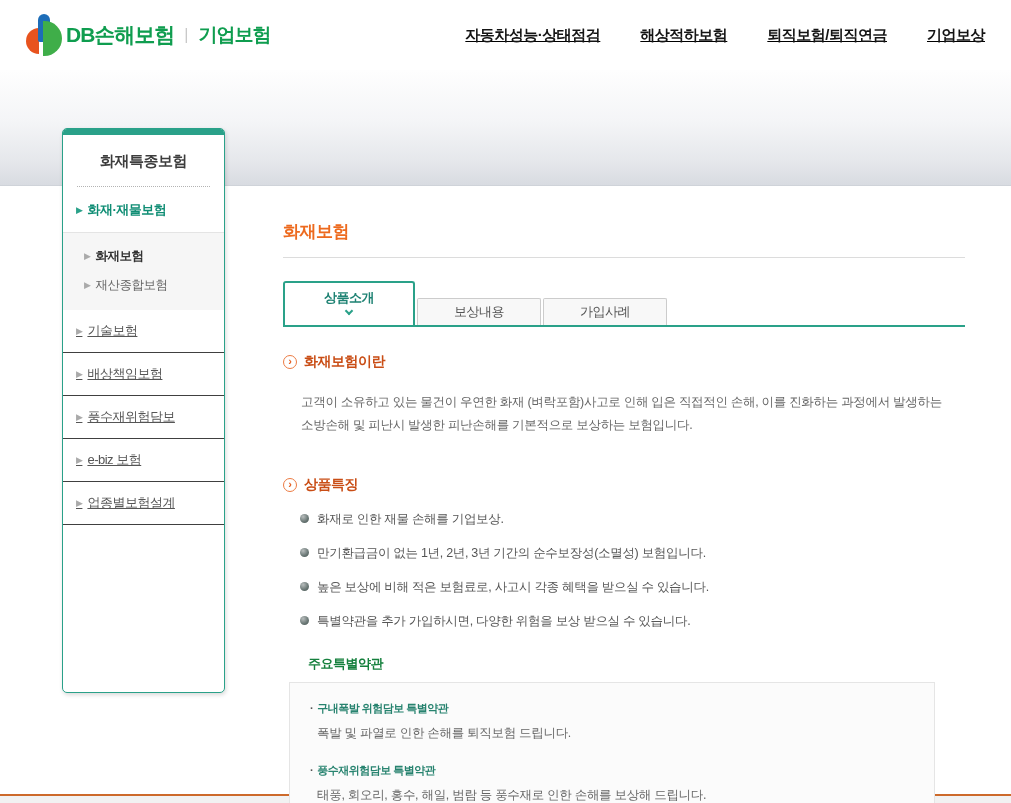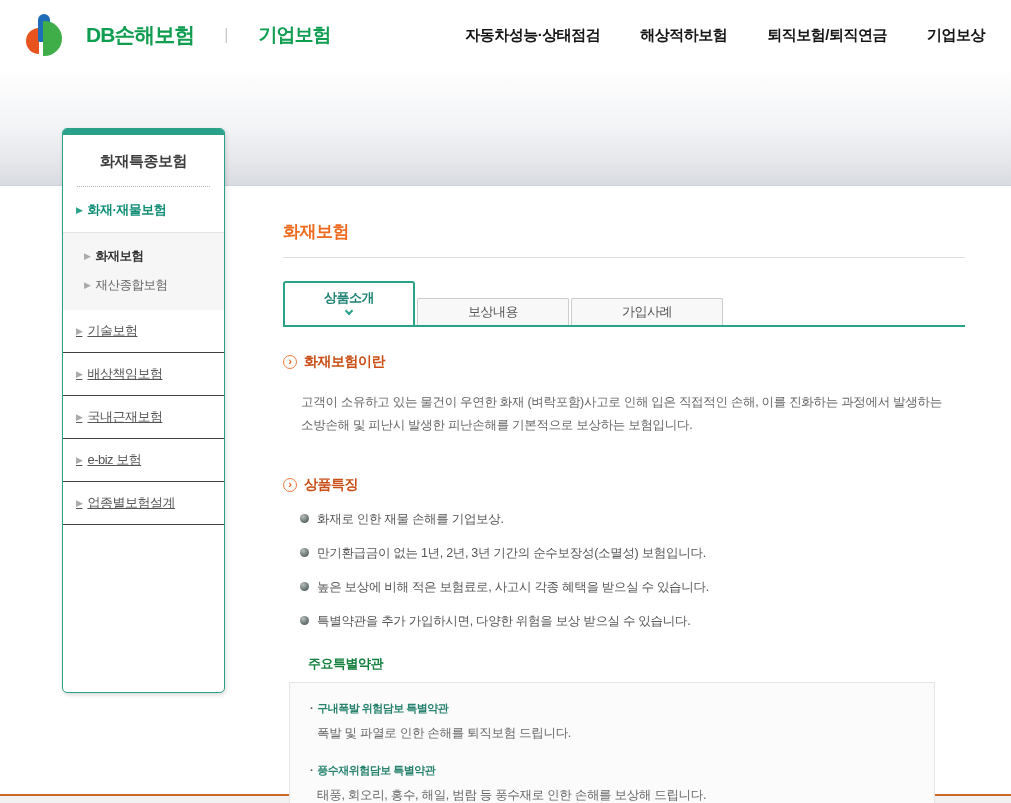--- a/index.html
+++ b/index.html
@@ -2,30 +2,30 @@
 <html><head>
 <meta charset="utf-8">
 <style>
   * { margin:0; padding:0; box-sizing:border-box; }
   html,body { background:#fff; }
   body { font-family:"Liberation Sans","DejaVu Sans",sans-serif; }
   .page { position:relative; width:1011px; height:803px; background:#fff; overflow:hidden; margin:0 auto; }
 
   
   .header { position:absolute; top:0; left:0; width:100%; height:70px; background:#fff; display:flex; align-items:center; justify-content:space-between; padding:0 26px; z-index:3; }
-  .logo { display:flex; align-items:center; gap:24px; cursor:pointer; }
+  .logo { display:flex; align-items:center; gap:4px; cursor:pointer; }
   .logo-mark { width:36px; height:42px; position:relative; }
   .logo-mark .petal { position:absolute; }
   .petal-orange { left:0; top:14px; width:13px; height:26px; background:#e8531e; border-radius:13px 0 0 13px; }
   .petal-blue { left:12px; top:0; width:12px; height:28px; background:#1d6db8; border-radius:6px 6px 2px 2px; }
   .petal-green { left:17px; top:7px; width:19px; height:35px; background:#3fae49; border-radius:0 18px 18px 0; }
   .logo-text { font-size:21px; font-weight:bold; color:#0f9d4f; letter-spacing:-1px; }
   .logo-sep { color:#c9c9c9; font-size:16px; margin:0 6px; font-weight:normal; }
   .logo-sub { font-size:19px; font-weight:bold; color:#0f9d4f; letter-spacing:-1px; }
-  .gnb { display:flex; gap:40px; }
+  .gnb { display:flex; gap:40px;text-decoration:underline; }
   .gnb-item { font-size:15px; font-weight:bold; color:#141414; letter-spacing:-0.5px; cursor:pointer; white-space:nowrap; }
 
   
   .band { position:absolute; top:70px; left:0; width:100%; height:116px; background:linear-gradient(180deg,#fefefe 0%,#f4f5f7 45%,#e5e7eb 80%,#d8dbe1 100%); border-bottom:1px solid #cfd3d9; z-index:1; }
 
   
   .sidebar { position:absolute; left:62px; top:128px; width:163px; height:565px; background:#fff; border:1px solid #2aa189; border-radius:5px; box-shadow:1px 2px 4px rgba(0,0,0,0.15); z-index:2; }
   .side-topbar { height:6px; background:#2aa189; border-radius:4px 4px 0 0; }
   .side-title { text-align:center; font-size:15px; font-weight:bold; color:#3d3d3d; padding:17px 0 15px; letter-spacing:-0.5px; }
   .side-dotted { margin:0 14px; border-bottom:1px dotted #b3b3b3; }
@@ -39,21 +39,21 @@
   .arr-gray { color:#aaa; }
 
   
   .main { position:absolute; left:283px; top:200px; width:682px; z-index:2; }
   .page-title { margin-top:20px; font-size:17px; font-weight:bold; color:#ed6a1e; letter-spacing:-0.5px; padding-bottom:14px; border-bottom:1px solid #dcdcdc; }
 
   .tabs { margin-top:36px; display:flex; align-items:flex-end; border-bottom:2px solid #2aa189; height:33px; }
   .tab { cursor:pointer; }
   .tab.active { width:132px; height:44px; background:#fff; border:2px solid #2aa189; border-bottom:none; border-radius:3px 3px 0 0; display:flex; flex-direction:column; align-items:center; padding-top:6px; font-size:13px; font-weight:bold; color:#1e8273; letter-spacing:-0.5px; }
   .tab-chev { width:6px; height:6px; border-right:2px solid #2aa189; border-bottom:2px solid #2aa189; transform:rotate(45deg); margin-top:1px; }
-  .tab.inactive { width:152px; height:27px; background:#f8f8f8; border:1px solid #cccccc; border-bottom:none; border-radius:2px 2px 0 0; display:flex; align-items:center; justify-content:center; font-size:13px; color:#555; margin-left:2px; letter-spacing:-0.5px; }
+  .tab.inactive { width:124px; height:27px; background:#f8f8f8; border:1px solid #cccccc; border-bottom:none; border-radius:2px 2px 0 0; display:flex; align-items:center; justify-content:center; font-size:13px; color:#555; margin-left:2px; letter-spacing:-0.5px; }
 
   .sec-head { display:flex; align-items:center; gap:7px; margin-top:26px; }
   .sec-icon { width:14px; height:14px; border:1px solid #ec7b43; border-radius:50%; color:#e55f22; font-size:11px; font-weight:bold; display:flex; align-items:center; justify-content:center; line-height:1; padding-bottom:1px; }
   .sec-title { font-size:14px; font-weight:bold; color:#c94d15; letter-spacing:-0.5px; }
   .sec-body { margin:20px 0 0 18px; width:648px; font-size:12.5px; color:#666; line-height:1.8; letter-spacing:-0.3px; }
 
   .feat { margin-top:40px; }
   .bullets { list-style:none; margin:17px 0 0 17px; }
   .bullets li { display:flex; align-items:flex-start; gap:8px; margin-bottom:17px; font-size:12.5px; color:#555; letter-spacing:-0.3px; }
   .sphere { flex:0 0 auto; width:9px; height:9px; border-radius:50%; background:radial-gradient(circle at 35% 30%, #b8bdbd 0%, #6e7b79 55%, #41504d 100%); margin-top:3px; }
@@ -97,21 +97,21 @@
     <div class="side-topbar"></div>
     <div class="side-title">화재특종보험</div>
     <div class="side-dotted"></div>
     <div class="side-group"><span class="arr arr-teal">▶</span><span>화재·재물보험</span></div>
     <div class="side-sub">
       <div class="side-sub-item active"><span class="arr arr-gray">▶</span><span>화재보험</span></div>
       <div class="side-sub-item"><span class="arr arr-gray">▶</span><span>재산종합보험</span></div>
     </div>
     <div class="side-item"><span class="arr arr-gray">▶</span><span>기술보험</span></div>
     <div class="side-item"><span class="arr arr-gray">▶</span><span>배상책임보험</span></div>
-    <div class="side-item"><span class="arr arr-gray">▶</span><span>국내근재보험</span></div>
+    <div class="side-item"><span class="arr arr-gray">▶</span><span>풍수재위험담보</span></div>
     <div class="side-item"><span class="arr arr-gray">▶</span><span>e-biz 보험</span></div>
     <div class="side-item"><span class="arr arr-gray">▶</span><span>업종별보험설계</span></div>
   </div>
 
   <div class="main">
     <div class="page-title">화재보험</div>
 
     <div class="tabs">
       <div class="tab active">
         <span>상품소개</span>

